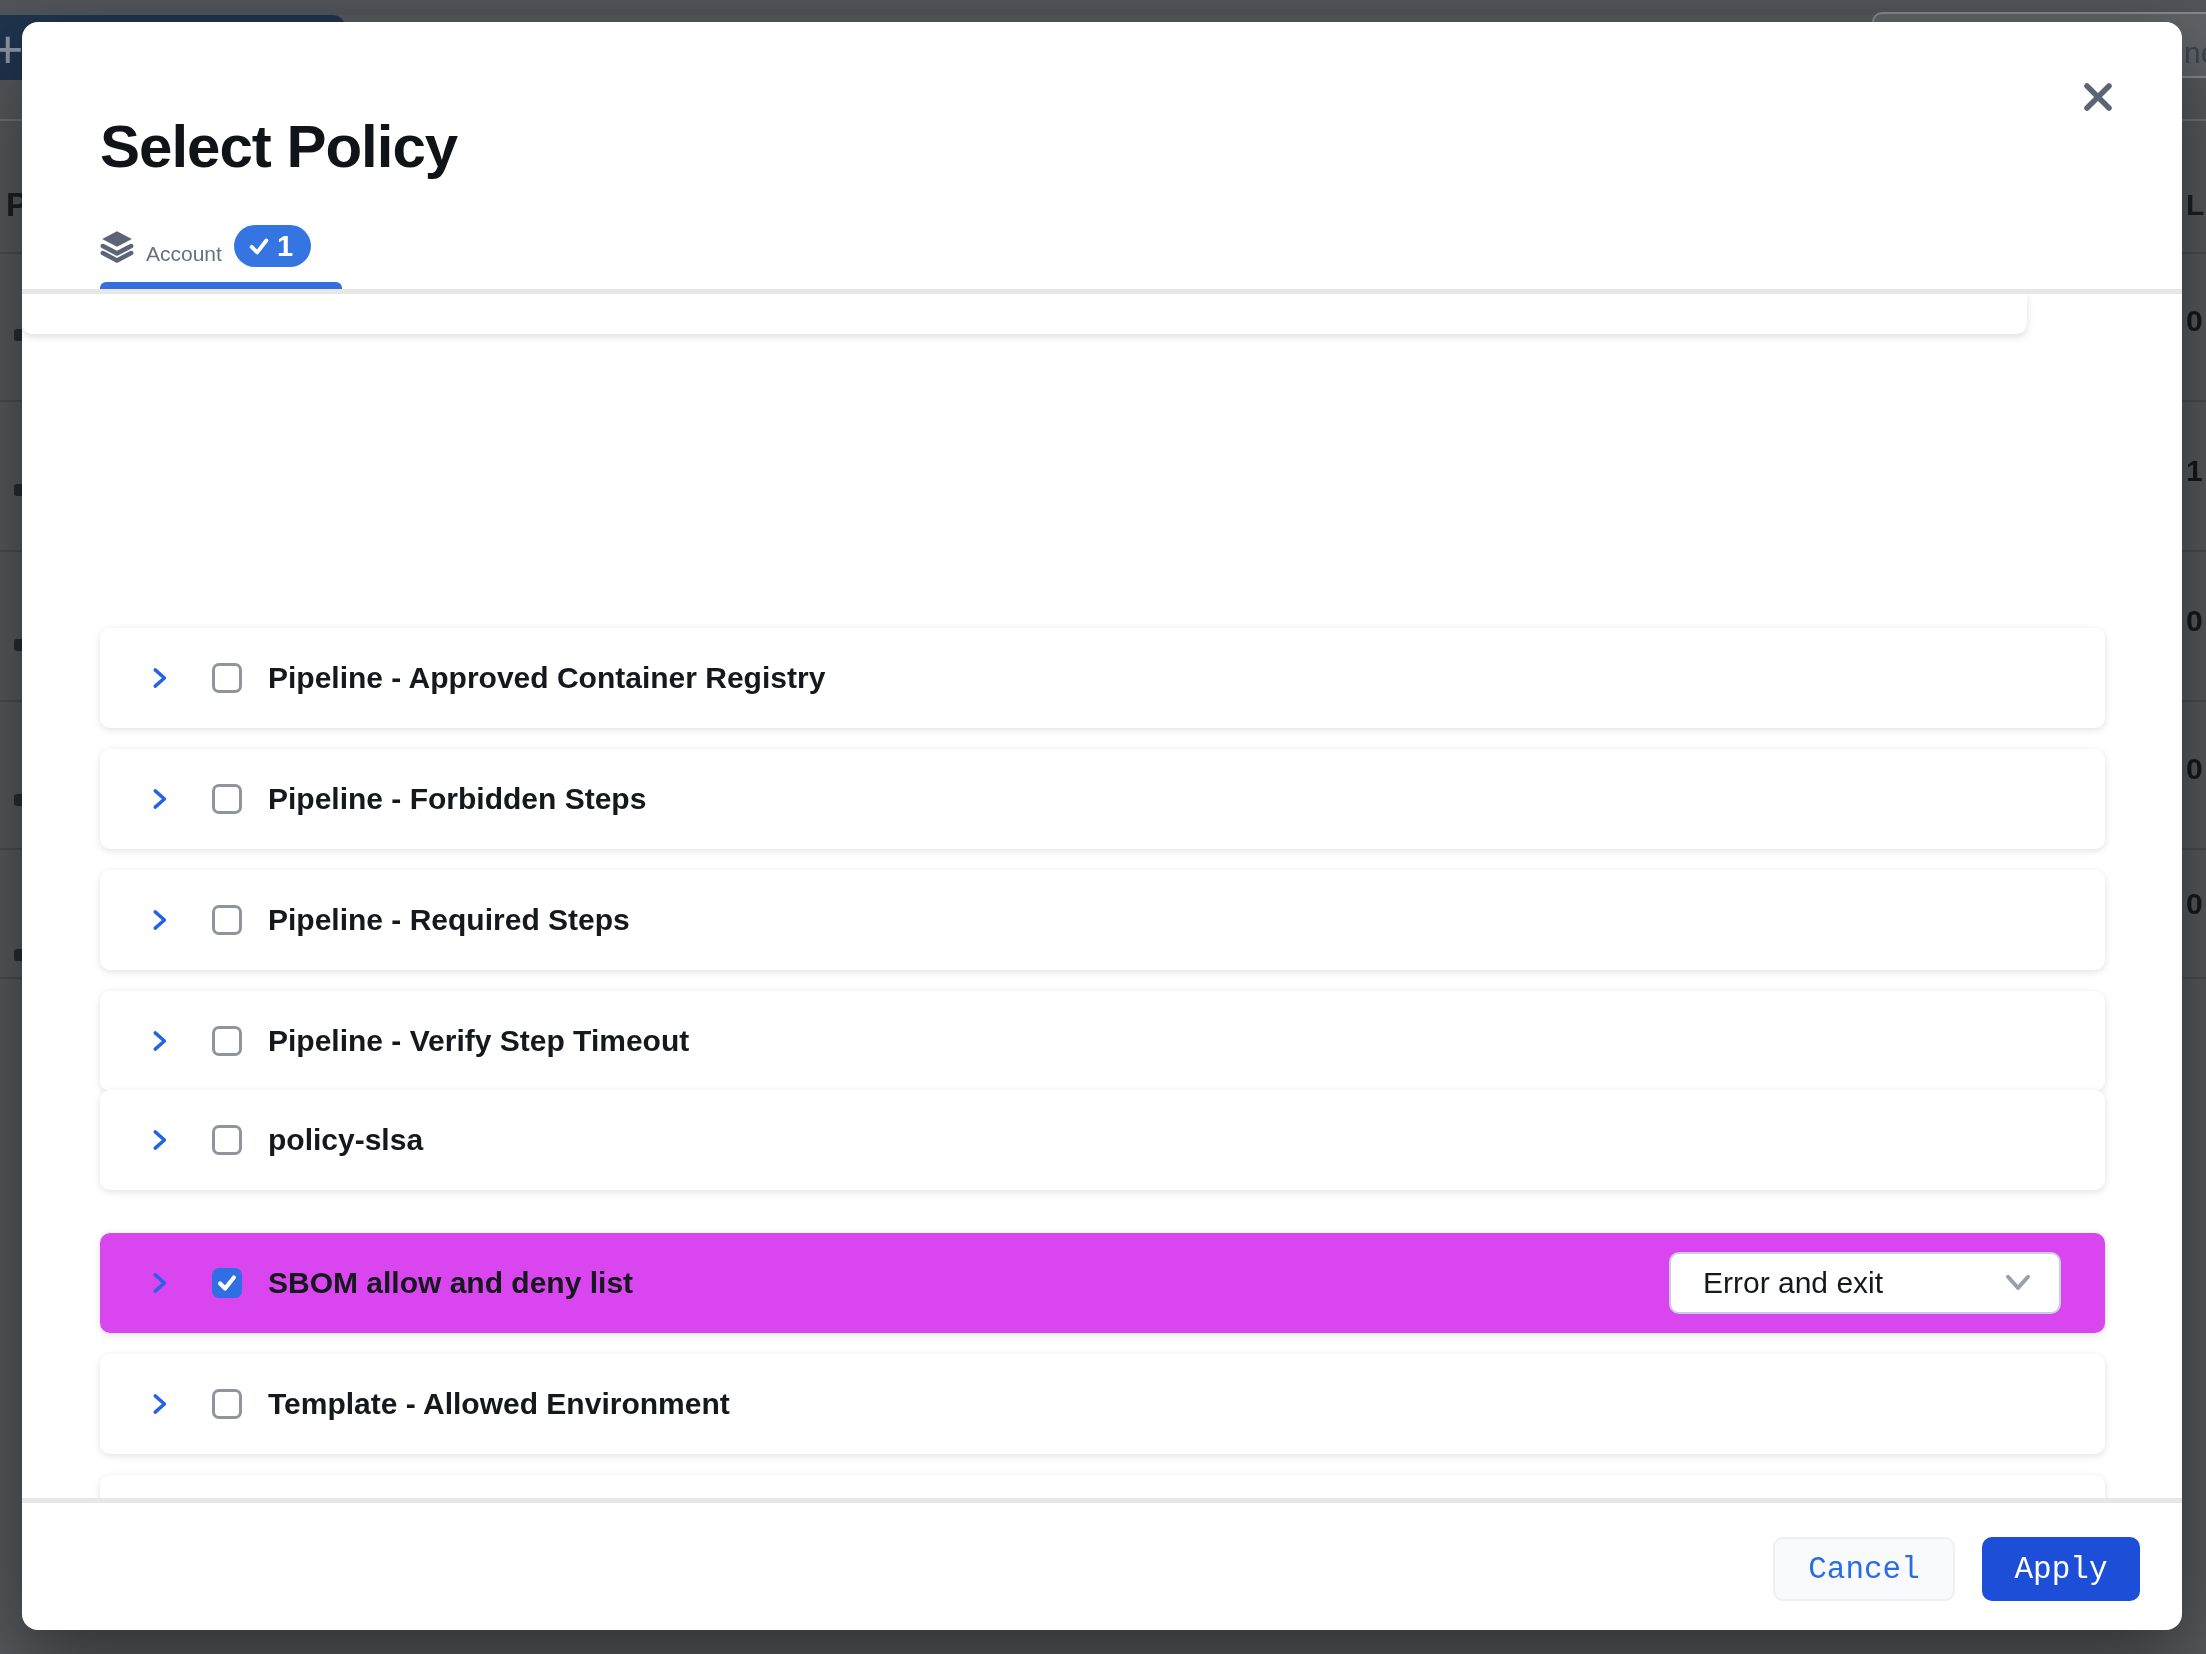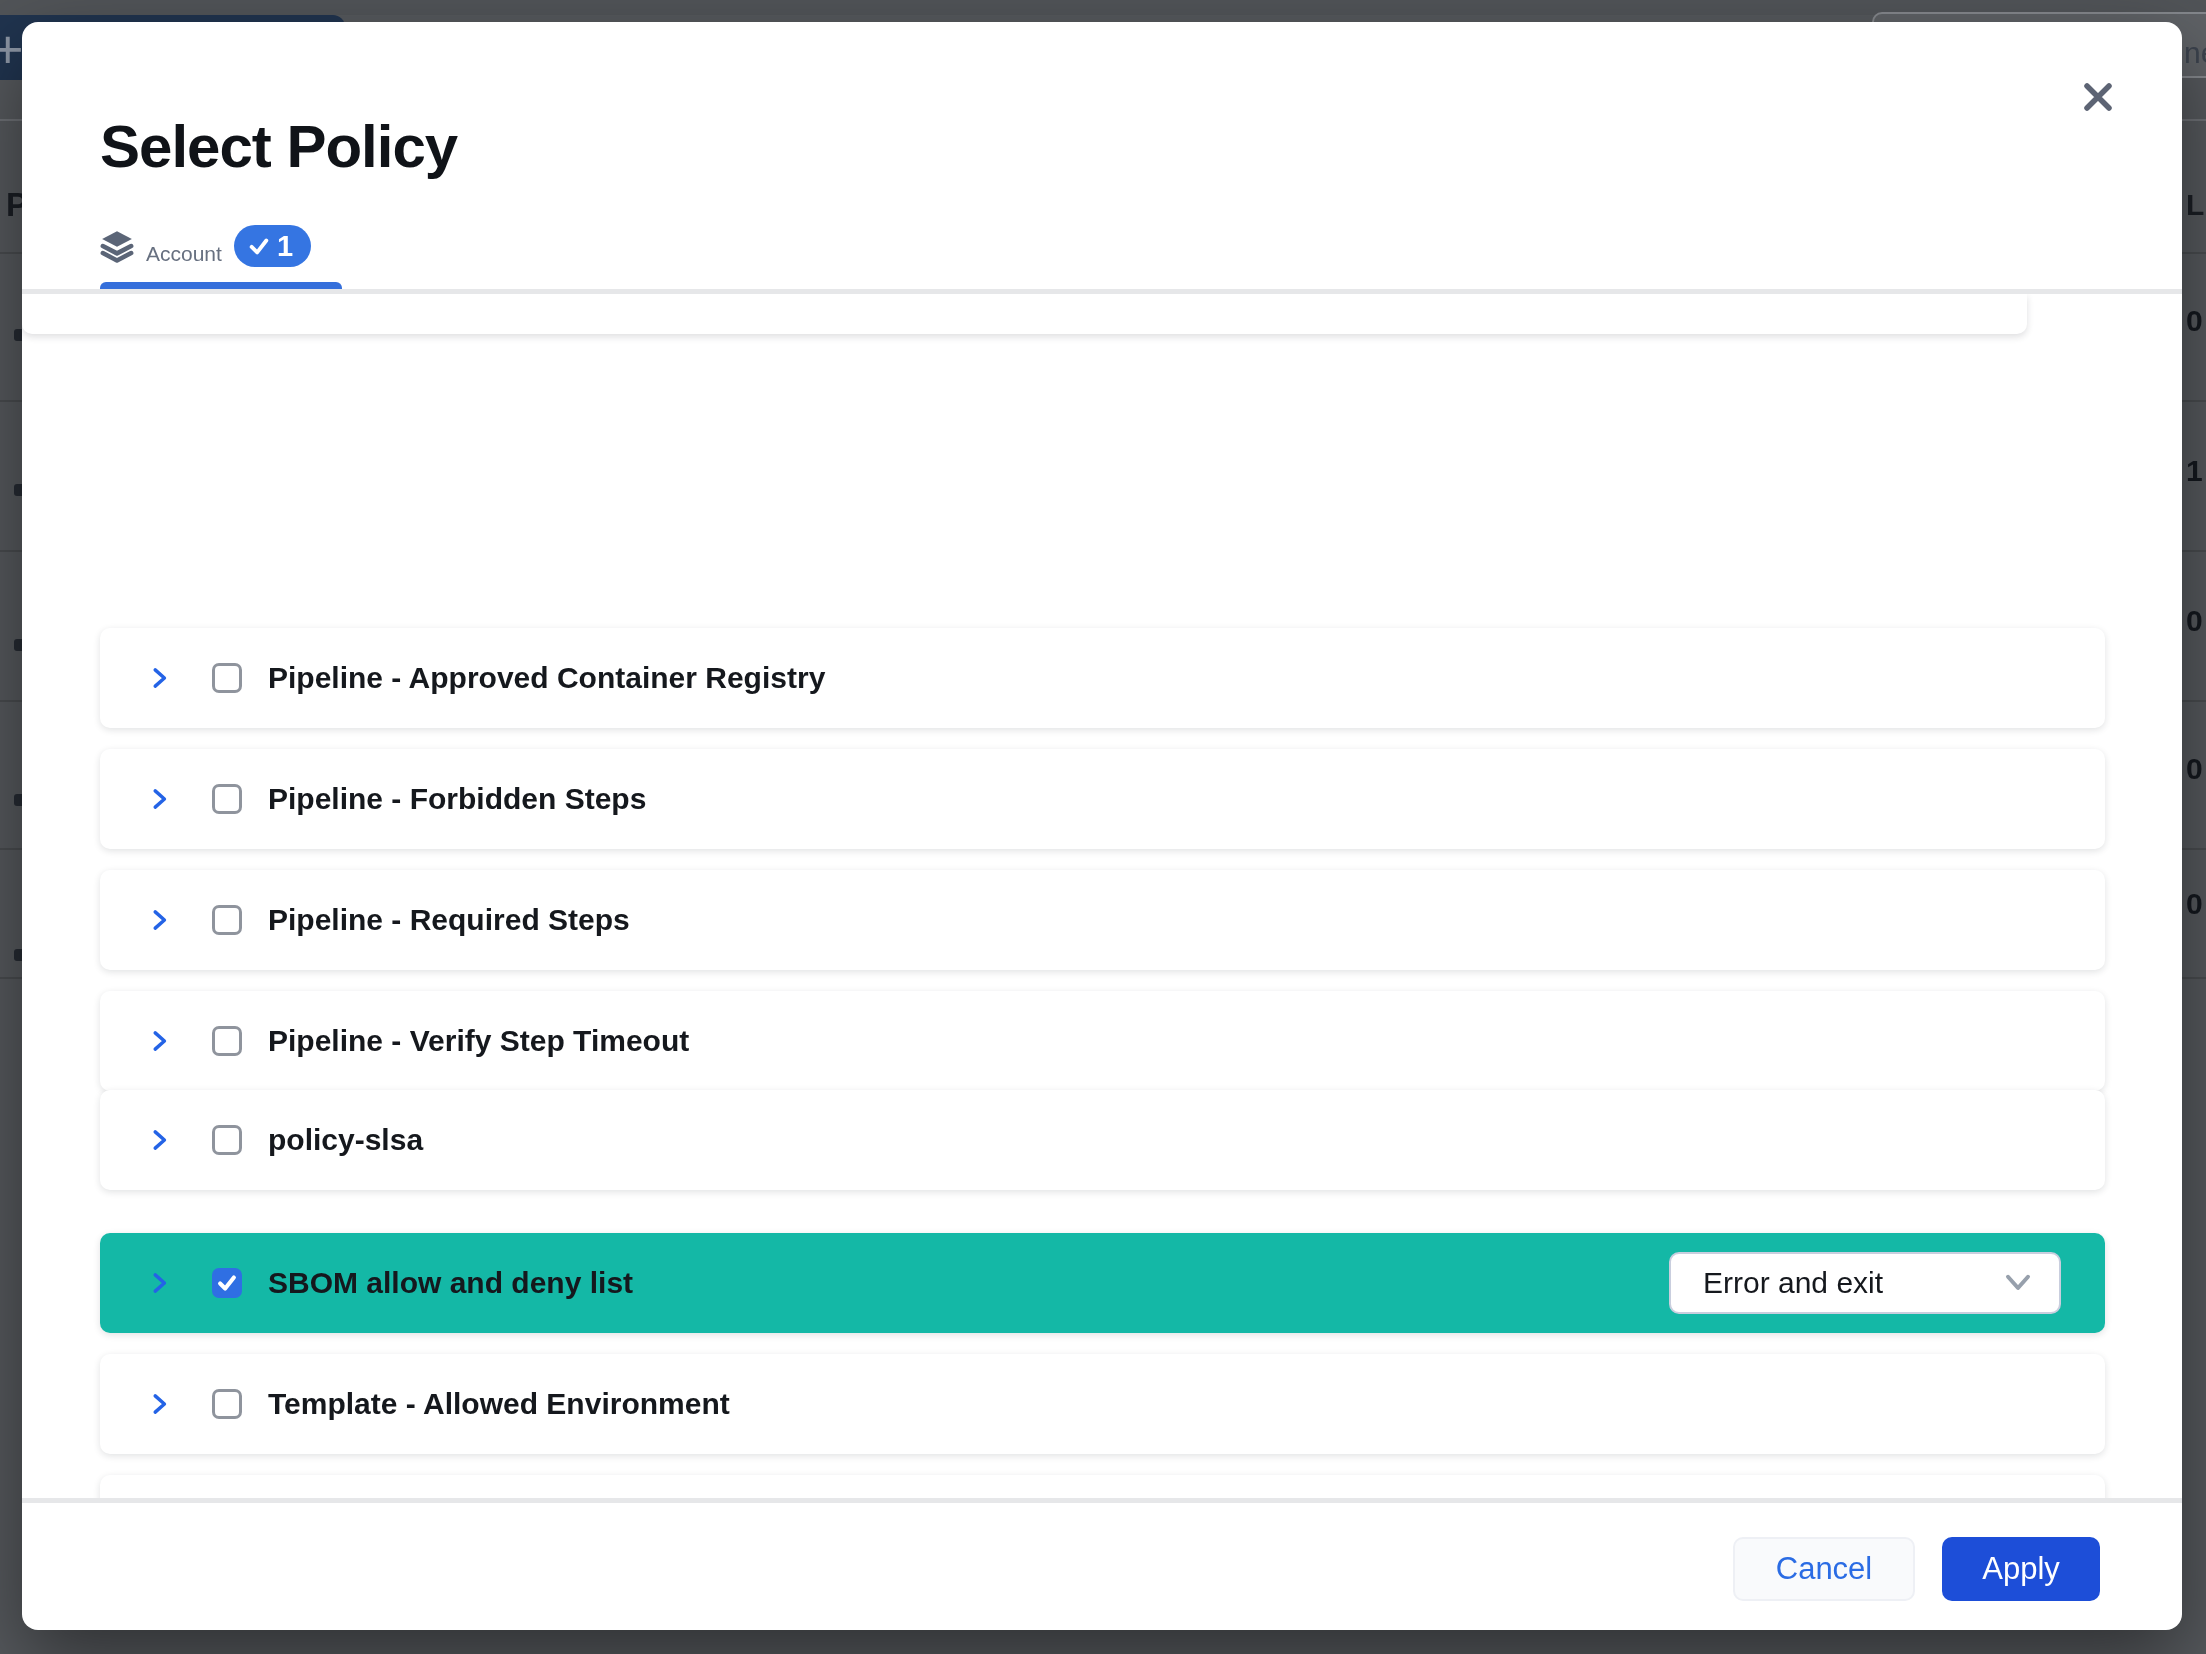--- a/index.html
+++ b/index.html
@@ -39,38 +39,38 @@
   .tabs-divider{left:0;top:267px;width:2160px;height:5px;background:#e6e7e9;}
 
   
   .list{left:0;top:272px;width:2160px;height:1204px;overflow:hidden;}
   .card-sliver{left:78px;top:2px;width:2005px;height:40px;background:#ffffff;
                border-radius:0 0 10px 10px;box-shadow:0 3px 7px rgba(25,30,40,0.14);}
   .policy-card{position:absolute;left:78px;width:2005px;height:100px;background:#ffffff;
                border-radius:10px;box-shadow:0 2px 7px rgba(25,30,40,0.13);
                display:flex;align-items:center;padding-left:46px;box-sizing:border-box;
                cursor:pointer;}
-  .policy-card.selected{background:#14b8a6;}
+  .policy-card.selected{background:#d946ef;}
   .chev{width:26px;height:36px;margin-right:40px;flex:0 0 auto;}
   .cbx{width:30px;height:30px;border:3px solid #8f949d;border-radius:7px;background:#ffffff;
        box-sizing:border-box;margin-right:26px;flex:0 0 auto;display:flex;
        align-items:center;justify-content:center;cursor:pointer;}
   .cbx.checked{background:#2f6fe3;border-color:#2f6fe3;}
   .policy-label{font-size:30px;font-weight:600;color:#15181d;}
   .action-select{position:absolute;right:44px;top:19px;width:392px;height:62px;
                  border:2px solid #c9cede;border-radius:10px;background:#ffffff;
                  box-sizing:border-box;display:flex;align-items:center;
                  justify-content:space-between;padding:0 26px 0 32px;cursor:pointer;gap:24px;}
   .action-select-value{font-size:30px;color:#15181d;}
 
   
   .footer-divider{left:0;top:1476px;width:2160px;height:5px;background:#e6e7e9;}
   .btn{position:absolute;top:1515px;height:64px;border-radius:10px;font-size:31px;
        font-weight:500;display:flex;align-items:center;justify-content:center;
-       cursor:pointer;box-sizing:border-box;font-family:Liberation Sans, sans-serif;}
+       cursor:pointer;box-sizing:border-box;font-family:Liberation Mono, monospace;margin-left:40px;}
   .btn-cancel{left:1711px;width:182px;background:#f9fafc;border:2px solid #eef0f5;color:#2b6ce4;}
   .btn-apply{left:1920px;width:158px;background:#1d4ed8;border:none;color:#ffffff;}
 </style>
 </head>
 <body>
 
 <div class="stage">
 
   <div class="abs bg-topstrip"></div>
   <div class="abs bg-navy"></div>

